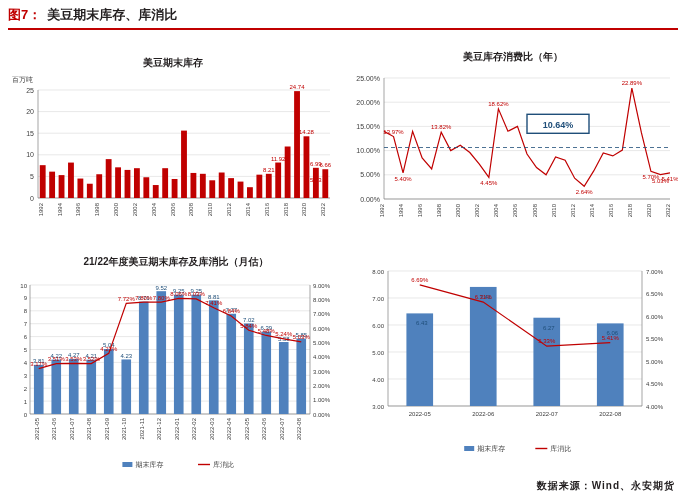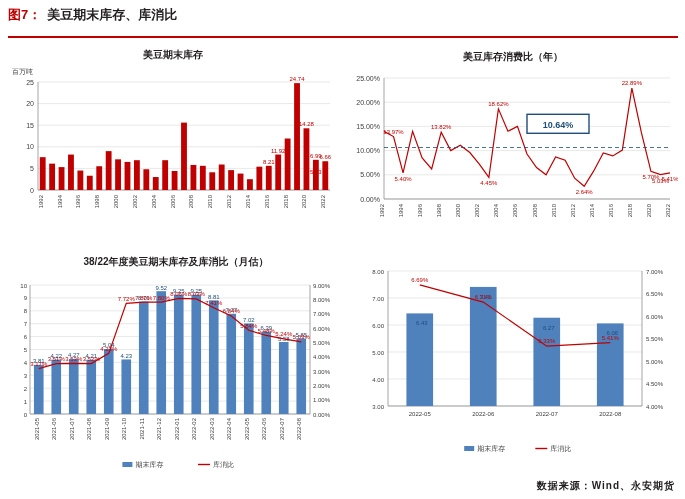--- a/index.html
+++ b/index.html
@@ -7,21 +7,21 @@
     width:685px;height:499px;
     background:#ffffff;
     font-family:"Liberation Sans", sans-serif;
     color:#231f20;
     position:relative;
     overflow:hidden;
   }
   .page-title{
     position:absolute;left:8px;top:6px;width:670px;
     font-size:13px;font-weight:bold;color:#231f20;
-    padding-bottom:12px;
+    padding-bottom:4px;
     border-bottom:2px solid #c00000;
     box-sizing:border-box;
   }
   .page-title .t-label{color:#c00000;margin-right:6px;}
   .panel{position:absolute;}
   .panel-title{
     text-align:center;font-size:10px;font-weight:bold;color:#231f20;
     width:100%;
   }
   .src{
@@ -37,21 +37,21 @@
   .gridline{stroke:#d9d9d9;stroke-width:0.6;}
   .axisline{stroke:#808080;stroke-width:0.7;}
 </style>
 </head>
 <body>
 
 <div class="page-title">
   <span class="t-label">图7：</span><span>美豆期末库存、库消比</span>
 </div>
 
-<div class="panel" style="left:8px;top:40px;width:330px;height:200px;">
+<div class="panel" style="left:8px;top:48px;width:330px;height:200px;">
   <div class="panel-title" style="margin-top:8px;">美豆期末库存</div>
   <svg id="svg1" width="330" height="180" viewBox="0 0 330 180">
       <text x="4" y="12" class="tickText" text-anchor="start">百万吨</text>
       <line x1="30" y1="128" x2="322" y2="128" class="gridline"></line>
       <text x="26" y="130.5" class="tickText" text-anchor="end">0</text>
       <line x1="30" y1="106.4" x2="322" y2="106.4" class="gridline"></line>
       <text x="26" y="108.9" class="tickText" text-anchor="end">5</text>
       <line x1="30" y1="84.8" x2="322" y2="84.8" class="gridline"></line>
       <text x="26" y="87.3" class="tickText" text-anchor="end">10</text>
       <line x1="30" y1="63.2" x2="322" y2="63.2" class="gridline"></line>
@@ -165,21 +165,21 @@
       <text x="226.66666666666666" y="140" class="tickTextSm" text-anchor="end" transform="rotate(-90,226.66666666666666,140)">2012</text>
       <text x="245.73333333333332" y="140" class="tickTextSm" text-anchor="end" transform="rotate(-90,245.73333333333332,140)">2014</text>
       <text x="264.8" y="140" class="tickTextSm" text-anchor="end" transform="rotate(-90,264.8,140)">2016</text>
       <text x="283.8666666666667" y="140" class="tickTextSm" text-anchor="end" transform="rotate(-90,283.8666666666667,140)">2018</text>
       <text x="302.93333333333334" y="140" class="tickTextSm" text-anchor="end" transform="rotate(-90,302.93333333333334,140)">2020</text>
       <text x="322" y="140" class="tickTextSm" text-anchor="end" transform="rotate(-90,322,140)">2022</text>
     </svg>
 </div>
 
 <div class="panel" style="left:8px;top:255px;width:336px;height:220px;">
-  <div class="panel-title">38/22年度美豆期末库存及库消比（月估）</div>
+  <div class="panel-title">21/22年度美豆期末库存及库消比（月估）</div>
   <svg id="svg3" width="336" height="205" viewBox="0 0 336 205">
       <line x1="22" y1="145" x2="302" y2="145" class="gridline"></line>
       <text x="19" y="147.5" class="tickTextSm" text-anchor="end">0</text>
       <line x1="22" y1="132.1" x2="302" y2="132.1" class="gridline"></line>
       <text x="19" y="134.6" class="tickTextSm" text-anchor="end">1</text>
       <line x1="22" y1="119.2" x2="302" y2="119.2" class="gridline"></line>
       <text x="19" y="121.7" class="tickTextSm" text-anchor="end">2</text>
       <line x1="22" y1="106.30000000000001" x2="302" y2="106.30000000000001" class="gridline"></line>
       <text x="19" y="108.80000000000001" class="tickTextSm" text-anchor="end">3</text>
       <line x1="22" y1="93.4" x2="302" y2="93.4" class="gridline"></line>

